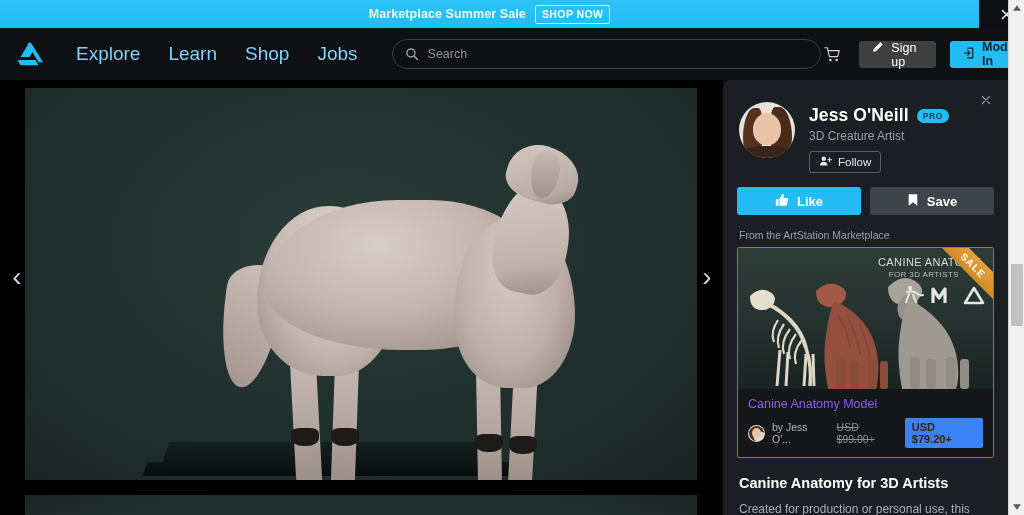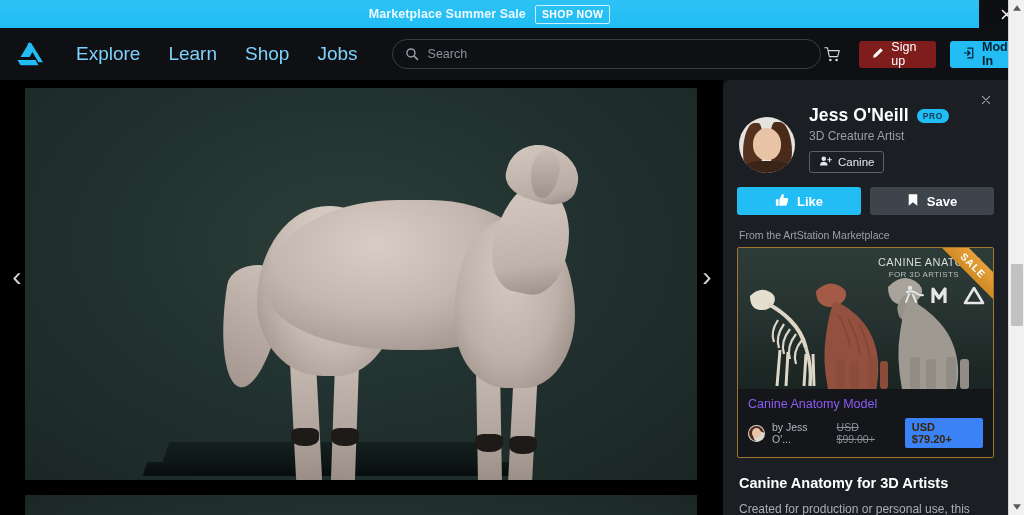--- a/index.html
+++ b/index.html
@@ -55,22 +55,22 @@
   .search-input {
     border: 0; background: transparent; outline: none;
     margin-left: 9px; font-size: 12.5px; color: #d6d9de;
     font-family: "Liberation Sans", sans-serif; width: 380px;
   }
   .search-input::placeholder { color: #8c9299; }
   .nav-right { margin-left: auto; display: flex; align-items: center; padding-right: 8px; }
   .cart-btn { width: 30px; height: 30px; display: flex; align-items: center; justify-content: center; color: #d6d9de; }
   .btn-signup {
     margin-left: 14px; height: 27px; padding: 0 13px; border-radius: 3px;
-    background: #7f1d1d; color: #ffffff; font-size: 12.5px;
-    display: flex; align-items: center; gap: 7px;
+    background: #404040; color: #ffffff; font-size: 12.5px;
+    display: flex; align-items: flex-start; gap: 7px;
   }
   .btn-signin {
     margin-left: 14px; height: 27px; padding: 0 13px; border-radius: 3px;
     background: #22bdf5; color: #05212e; font-size: 12.5px; font-weight: bold;
     display: flex; align-items: center; gap: 7px;
   }
   .kebab-btn {
     margin-left: 12px; width: 22px; height: 28px;
     display: flex; flex-direction: column; align-items: center; justify-content: center; gap: 3px;
   }
@@ -162,21 +162,21 @@
   .sidebar {
     position: absolute; top: 80px; left: 723px; width: 285px; height: 435px;
     background: #1b1e23; border-top-left-radius: 8px;
     overflow: hidden;
   }
   .sidebar-close {
     position: absolute; right: 12px; top: 10px; width: 20px; height: 20px;
     display: flex; align-items: center; justify-content: center;
     color: #9aa0a8; font-size: 14px; line-height: 1;
   }
-  .profile-row { display: flex; align-items: flex-end; padding: 22px 0 0 16px; }
+  .profile-row { display: flex; align-items: flex-start; padding: 22px 0 0 16px; }
   .avatar {
     width: 56px; height: 56px; border-radius: 50%; overflow: hidden;
     background: #e6e2de; flex: 0 0 56px; position: relative;
   }
   .avatar .face { position: absolute; left: 14px; top: 11px; width: 28px; height: 32px; background: #e8c3a6; border-radius: 50% 50% 46% 46%; }
   .avatar .hair-l { position: absolute; left: 4px; top: 6px; width: 19px; height: 50px; background: #54321f; border-radius: 60% 20% 30% 40%; }
   .avatar .hair-r { position: absolute; right: 3px; top: 5px; width: 21px; height: 51px; background: #4a2b1a; border-radius: 20% 60% 40% 30%; }
   .avatar .shoulder { position: absolute; left: 6px; bottom: 0; width: 44px; height: 12px; background: #3a2417; border-radius: 40% 40% 0 0; }
   .profile-meta { margin-left: 14px; padding-top: 3px; }
   .name-row { display: flex; align-items: center; gap: 8px; }
@@ -390,21 +390,21 @@
         </div>
         <div class="artist-title">3D Creature Artist</div>
         <div class="follow-btn">
           <span>
             <svg viewBox="0 0 18 16" width="13" height="12" aria-hidden="true">
               <circle cx="6.6" cy="5" r="3.1" fill="currentColor"></circle>
               <path d="M1.2 14.2 C1.6 10.6 3.9 9.2 6.6 9.2 C9.3 9.2 11.6 10.6 12 14.2 Z" fill="currentColor"></path>
               <path d="M14.6 3.6 V9 M11.9 6.3 H17.3" stroke="currentColor" stroke-width="1.5" stroke-linecap="round"></path>
             </svg>
           </span>
-          <span>Canine</span>
+          <span>Follow</span>
         </div>
       </div>
     </div>
 
     <div class="action-row">
       <div class="btn-like">
         <span>
           <svg viewBox="0 0 16 16" width="14" height="14" aria-hidden="true">
             <path d="M1 7.2 H4 V14.6 H1 Z" fill="currentColor"></path>
             <path d="M5 7 L8.2 1.2 C9.6 1 10.4 2 10.1 3.3 L9.5 5.6 H13.6 C14.7 5.6 15.3 6.5 15 7.6 L13.7 12.8 C13.5 13.8 12.8 14.6 11.8 14.6 H5 Z" fill="currentColor"></path>

